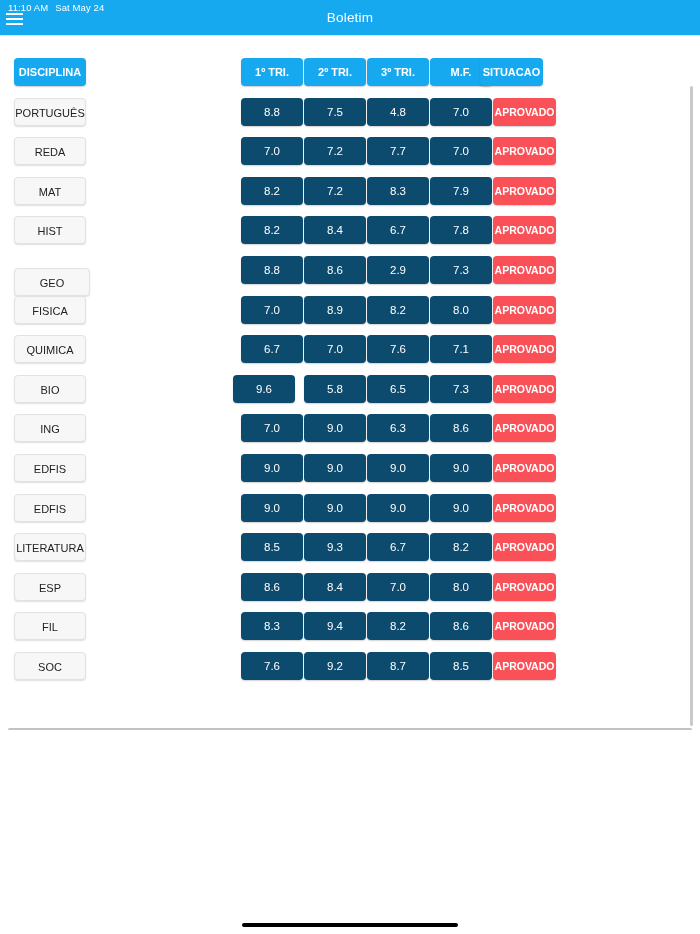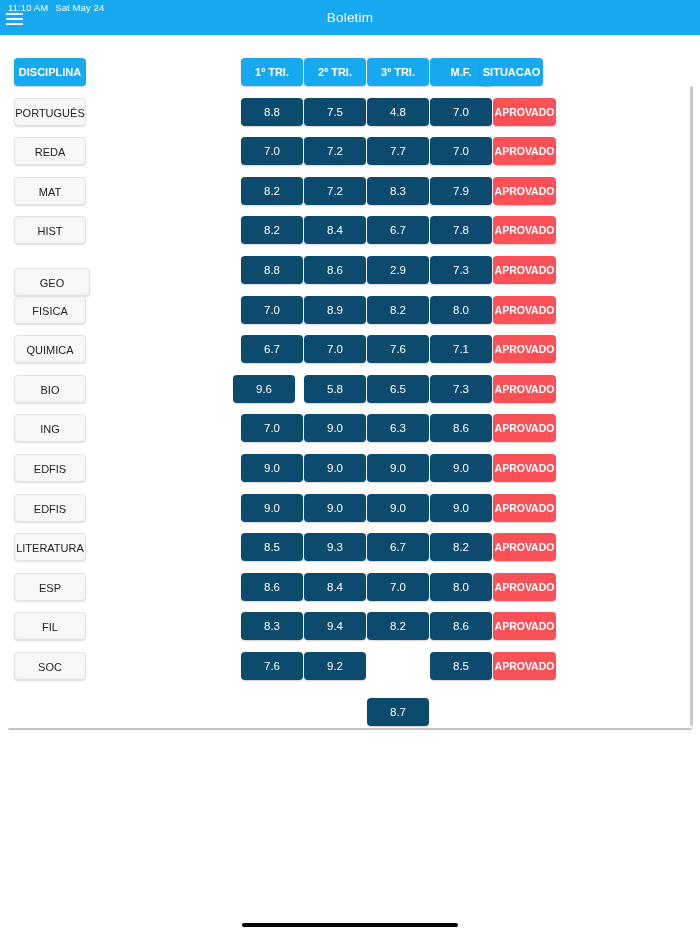--- a/index.html
+++ b/index.html
@@ -261,21 +261,21 @@
           <div class="cell grade" style="left: 241px; width: 62px;">8.3</div>
           <div class="cell grade" style="left: 304px; width: 62px;">9.4</div>
           <div class="cell grade" style="left: 367px; width: 62px;">8.2</div>
           <div class="cell grade" style="left: 430px; width: 62px;">8.6</div>
           <div class="cell status" style="left: 493px; width: 63px;">APROVADO</div>
         </div>
         <div class="row" style="top: 616px; width: 700px;">
           <div class="cell subject" style="left: 14px; width: 72px;">SOC</div>
           <div class="cell grade" style="left: 241px; width: 62px;">7.6</div>
           <div class="cell grade" style="left: 304px; width: 62px;">9.2</div>
-          <div class="cell grade" style="left: 367px; width: 62px; margin-top: 46px;">8.7</div>
+          <div class="cell grade" style="left: 367px; width: 62px;">8.7</div>
           <div class="cell grade" style="left: 430px; width: 62px;">8.5</div>
           <div class="cell status" style="left: 493px; width: 63px;">APROVADO</div>
         </div>
       </div>
 
     <div class="vscroll"></div>
     <div class="hscroll"></div>
   </div>
 
   <div class="homebar"></div>

